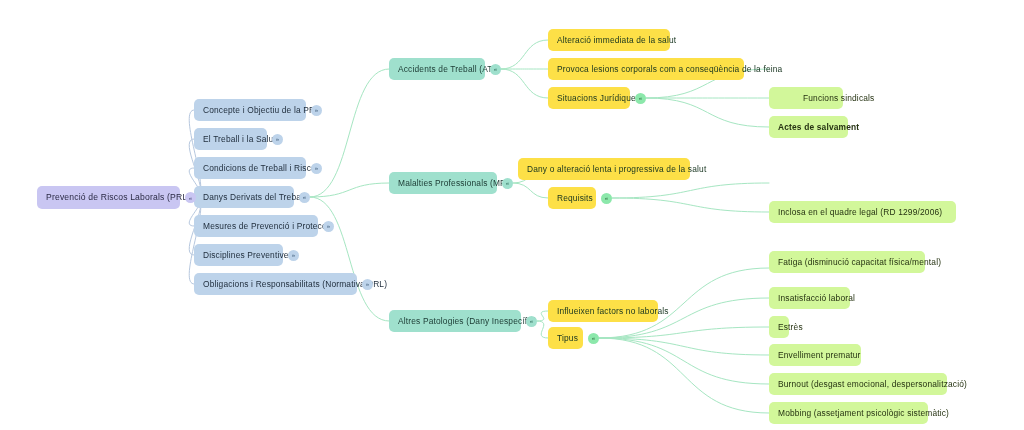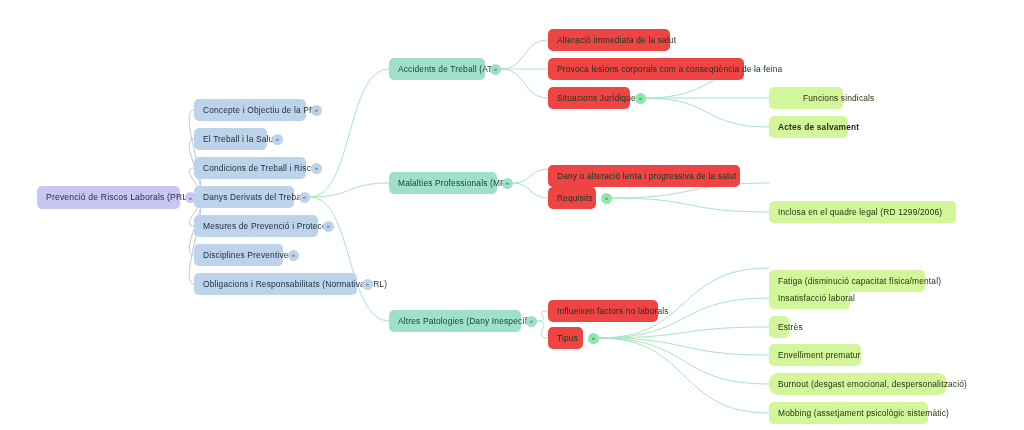--- a/index.html
+++ b/index.html
@@ -57,21 +57,21 @@
     background: #bdd3ea;
     color: #22303f;
   }
   
   .node.d2 {
     background: #9fe0cd;
     color: #1b3a33;
   }
   
   .node.d3 {
-    background: #ef4444;
+    background: #fde047;
     color: #17341f;
   }
   
   .node.d4 {
     background: #d2f79a;
     color: #263312;
   }
   .badge {
     position: absolute;
     width: 11px;
@@ -196,21 +196,21 @@
     </div>
     <div class="node d4" style="left: 769px; top: 116px; width: 79px; font-weight: bold;">
       <span class="node-label">Actes de salvament</span>
     </div>
     <div class="node d2" style="left: 389px; top: 172px; width: 108px;">
       <span class="node-label">Malalties Professionals (MP)</span>
     </div>
     <div class="badge b2" style="left: 502px; top: 177.5px;">
       <span>«</span>
     </div>
-    <div class="node d3" style="left: 548px; top: 158px; width: 192px; margin-top: 7px;">
+    <div class="node d3" style="left: 518px; top: 158px; width: 172px;">
       <span class="node-label">Dany o alteració lenta i progressiva de la salut</span>
     </div>
     <div class="node d3" style="left: 548px; top: 187px; width: 48px;">
       <span class="node-label">Requisits</span>
     </div>
     <div class="badge b3" style="left: 601px; top: 192.5px;">
       <span>«</span>
     </div>
     <div class="node d4" style="left: 769px; top: 201px; width: 187px;">
       <span class="node-label">Inclosa en el quadre legal (RD 1299/2006)</span>
@@ -223,31 +223,31 @@
     </div>
     <div class="node d3" style="left: 548px; top: 300px; width: 110px;">
       <span class="node-label">Influeixen factors no laborals</span>
     </div>
     <div class="node d3" style="left: 548px; top: 327px; width: 35px;">
       <span class="node-label">Tipus</span>
     </div>
     <div class="badge b3" style="left: 588px; top: 332.5px;">
       <span>«</span>
     </div>
-    <div class="node d4" style="left: 769px; top: 270px; width: 156px;">
+    <div class="node d4" style="left: 769px; top: 251px; width: 156px;">
       <span class="node-label">Fatiga (disminució capacitat física/mental)</span>
     </div>
     <div class="node d4" style="left: 769px; top: 287px; width: 81px;">
       <span class="node-label">Insatisfacció laboral</span>
     </div>
     <div class="node d4" style="left: 769px; top: 316px; width: 20px;">
       <span class="node-label">Estrès</span>
     </div>
     <div class="node d4" style="left: 769px; top: 344px; width: 92px;">
       <span class="node-label">Envelliment prematur</span>
     </div>
-    <div class="node d4" style="left: 769px; top: 373px; width: 178px; border-radius: 9px;">
+    <div class="node d4" style="left: 769px; top: 373px; width: 178px;">
       <span class="node-label">Burnout (desgast emocional, despersonalització)</span>
     </div>
     <div class="node d4" style="left: 769px; top: 402px; width: 159px;">
       <span class="node-label">Mobbing (assetjament psicològic sistemàtic)</span>
     </div>
   </div>
 
 </body></html>

